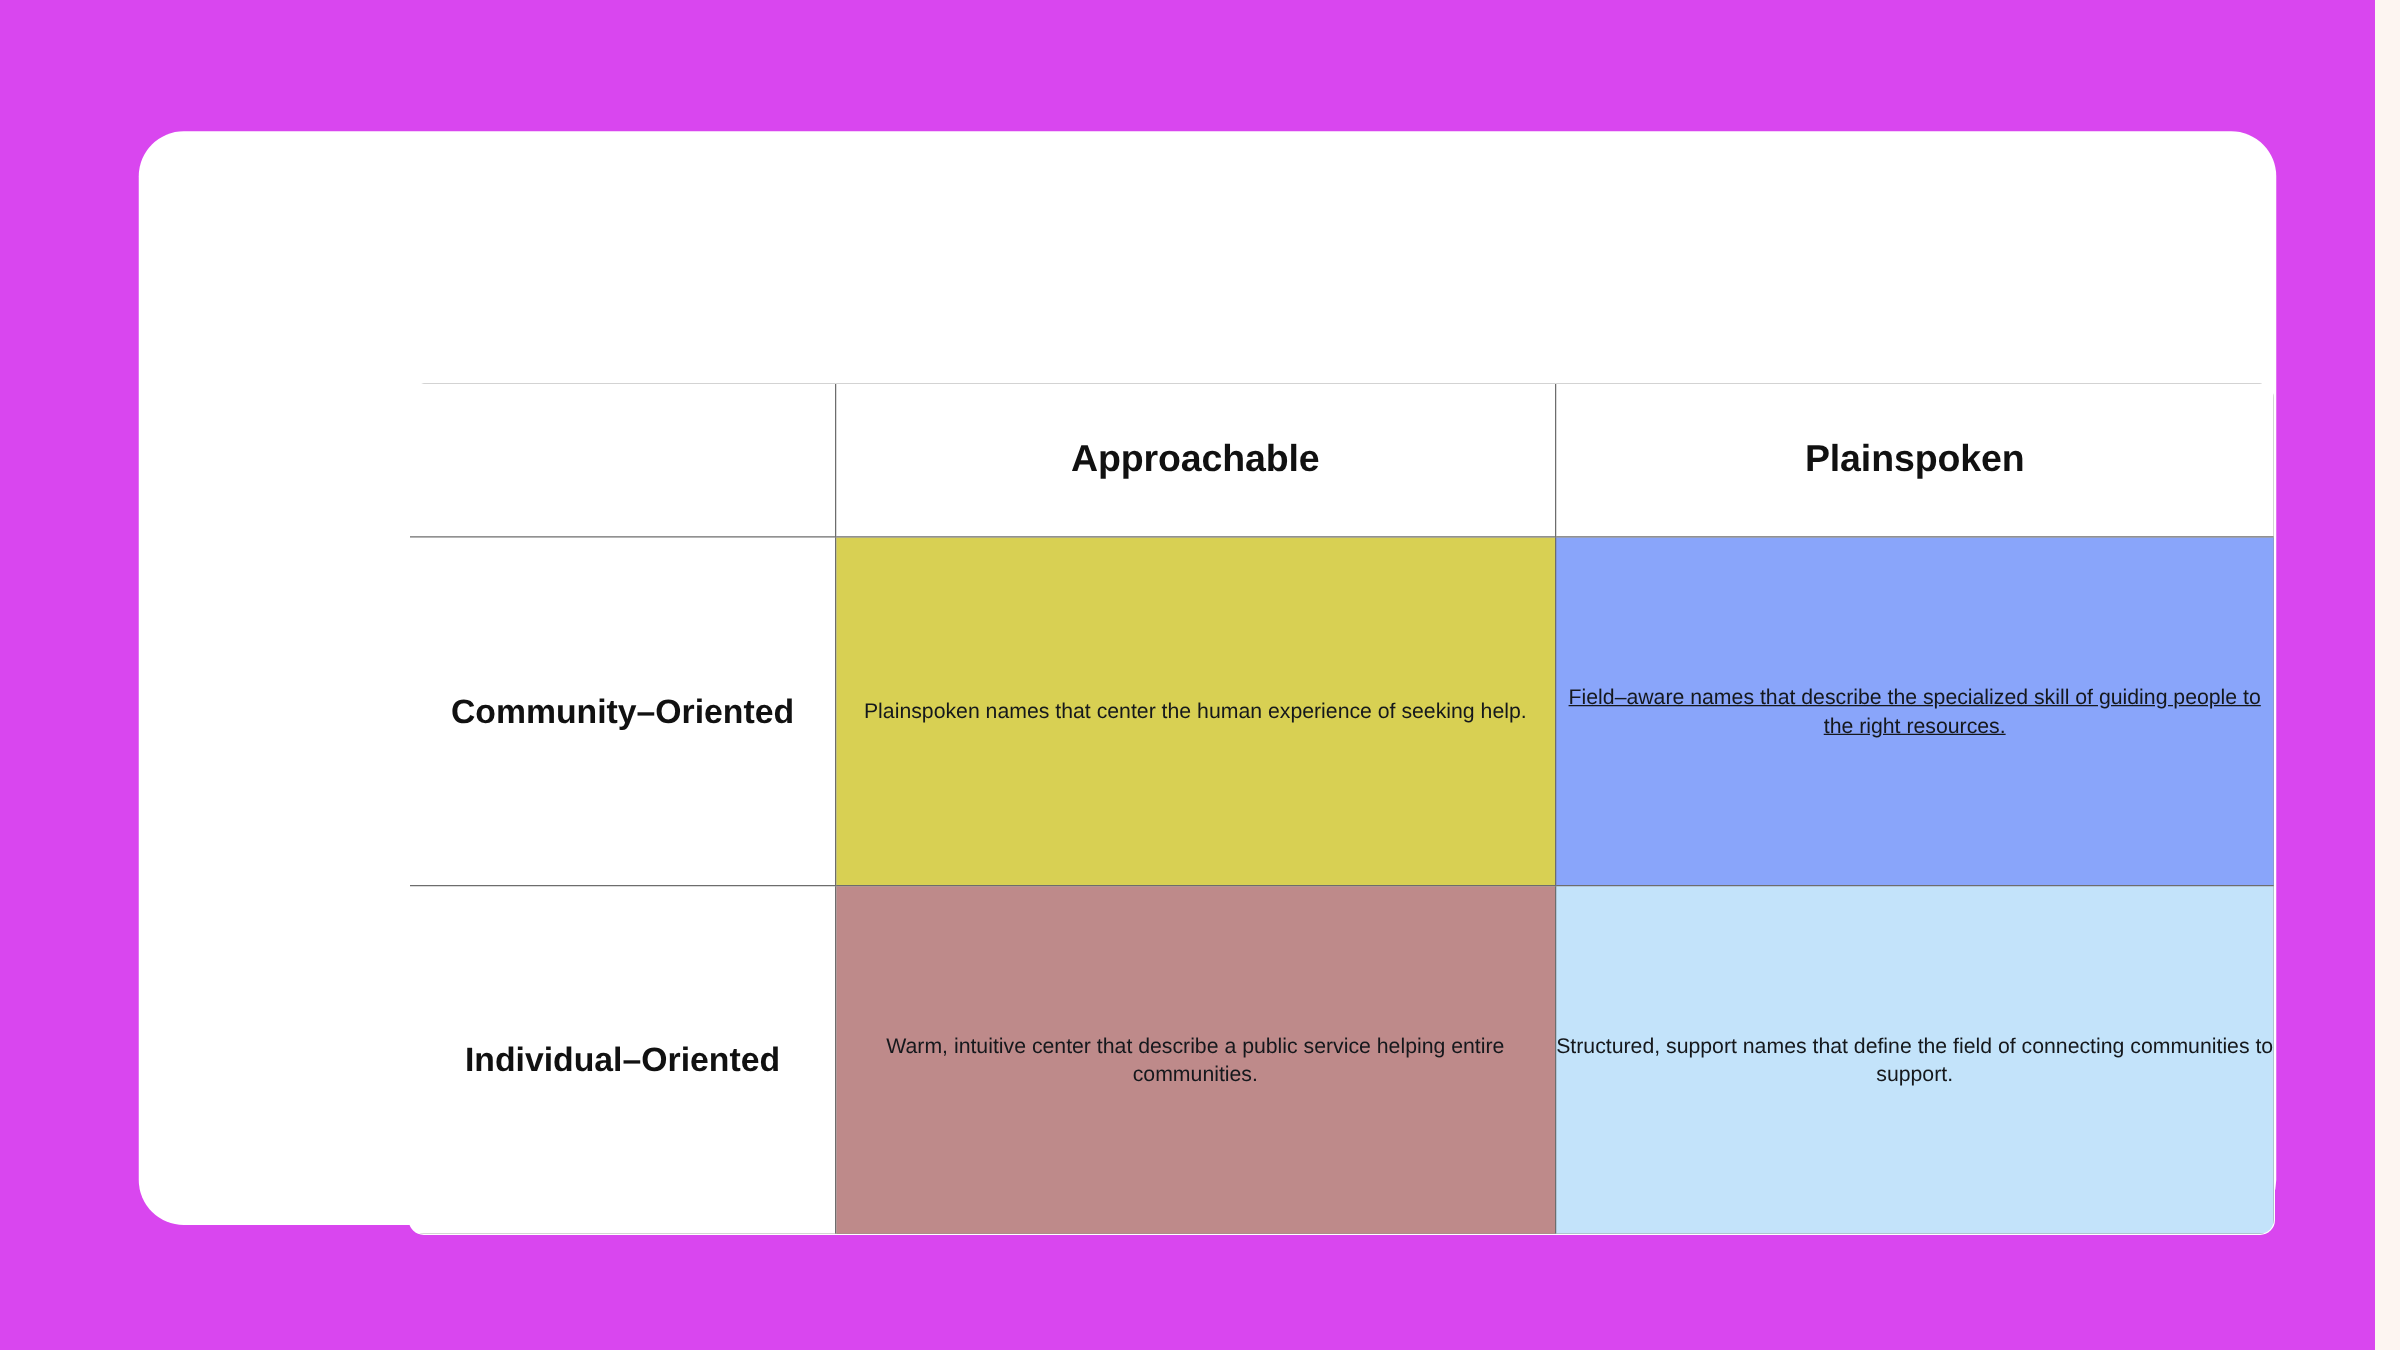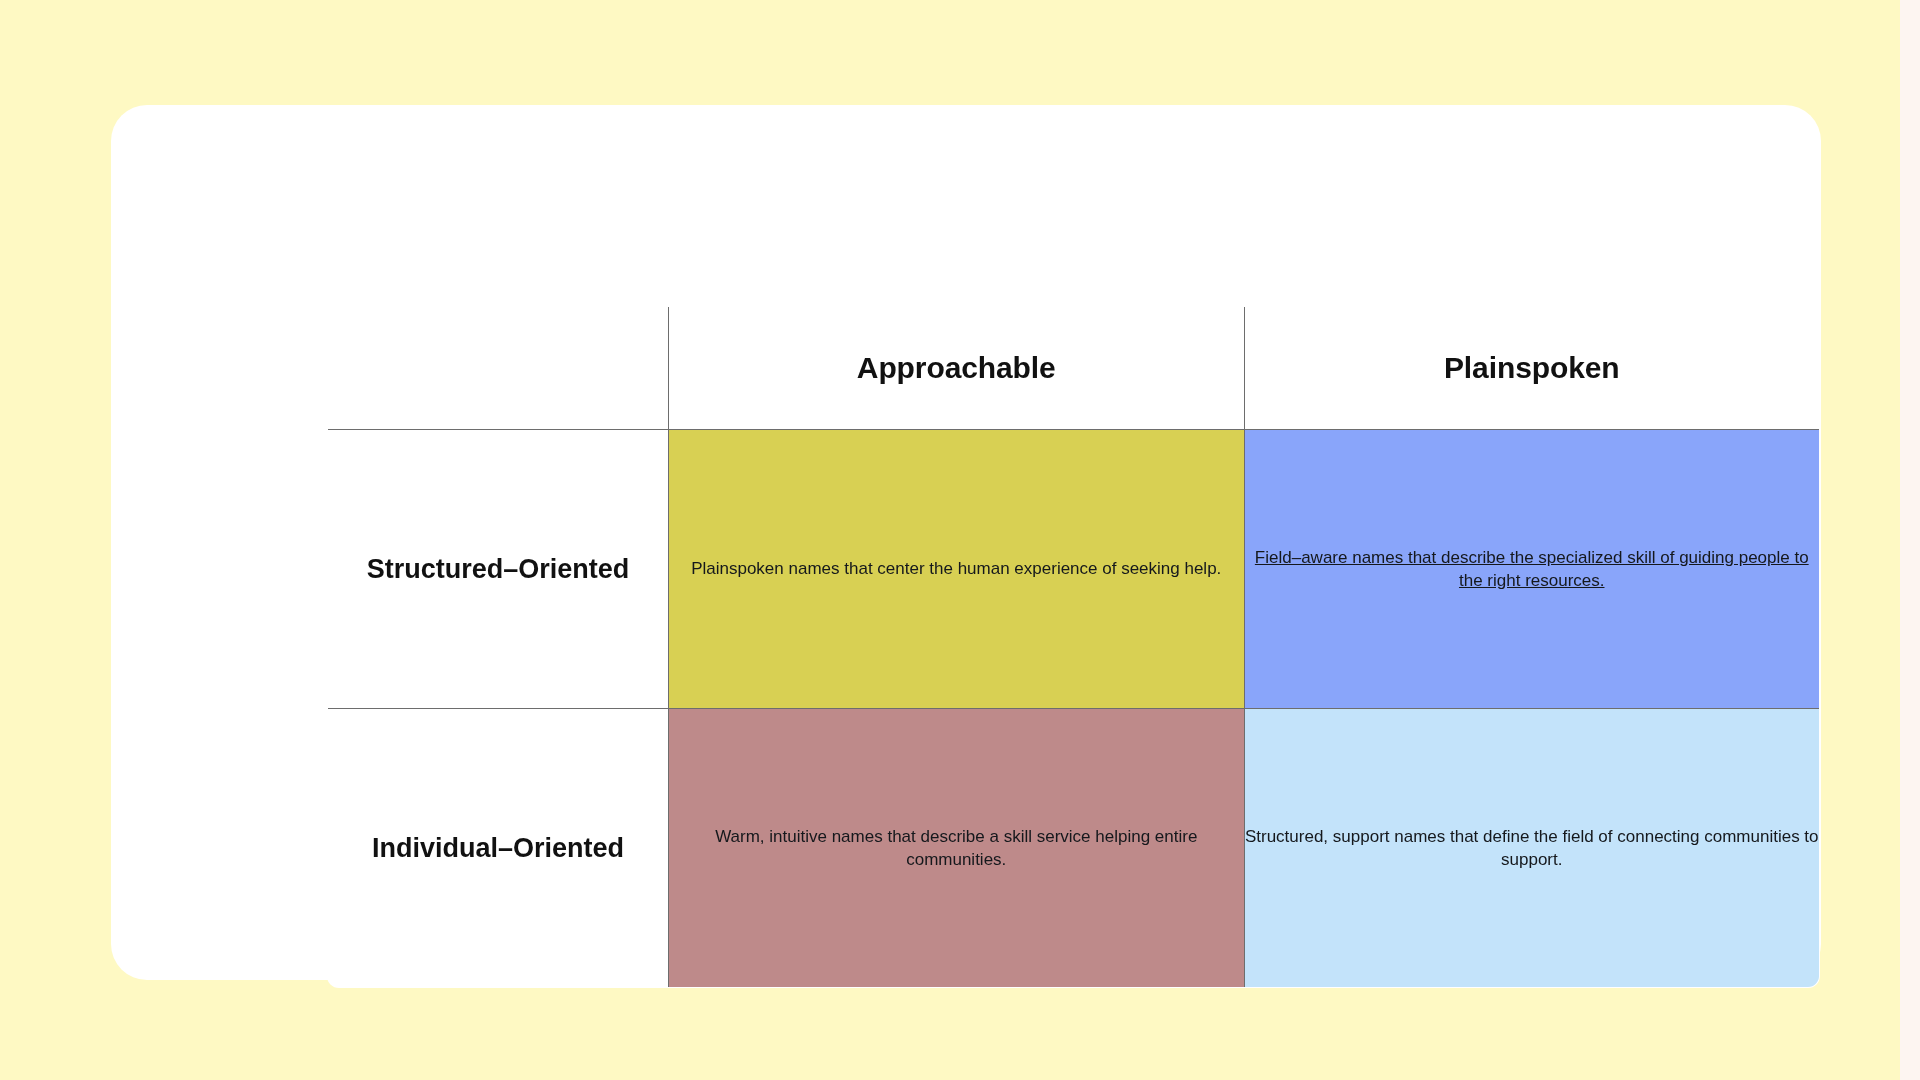--- a/index.html
+++ b/index.html
@@ -11,21 +11,21 @@
     height: 1080px;
     background: #fdf5f1;
     font-family: "Liberation Sans", sans-serif;
     overflow: hidden;
   }
 
   #stage {
     position: relative;
     width: 1900px;
     height: 1080px;
-    background: #fef9c3;
+    background: #d946ef;
   }
 
   
   #card {
     position: absolute;
     left: 111px;
     top: 105px;
     width: 1710px;
     height: 875px;
     background: #ffffff;
@@ -121,28 +121,28 @@
     <table id="matrix">
       <tbody>
 
         <tr class="row-header">
           <th class="col-corner empty-cell"></th>
           <th class="col-data hdr-text">Approachable</th>
           <th class="col-data hdr-text">Plainspoken</th>
         </tr>
 
         <tr class="row-body">
-          <td class="col-corner rowlabel-text empty-cell">Structured–Oriented</td>
+          <td class="col-corner rowlabel-text empty-cell">Community–Oriented</td>
           <td class="col-data cell-text fill-yellow">Plainspoken names that center the human experience of seeking help.</td>
           <td class="col-data cell-text fill-blue">Field–aware names that describe the specialized skill of guiding people to the right resources.</td>
         </tr>
 
         <tr class="row-body">
           <td class="col-corner rowlabel-text empty-cell">Individual–Oriented</td>
-          <td class="col-data cell-text fill-rose">Warm, intuitive names that describe a skill service helping entire communities.</td>
+          <td class="col-data cell-text fill-rose">Warm, intuitive center that describe a public service helping entire communities.</td>
           <td class="col-data cell-text fill-lightblue">Structured, support names that define the field of connecting communities to support.</td>
         </tr>
 
       </tbody>
     </table>
 
   </div>
 </div>
 
 </body></html>

